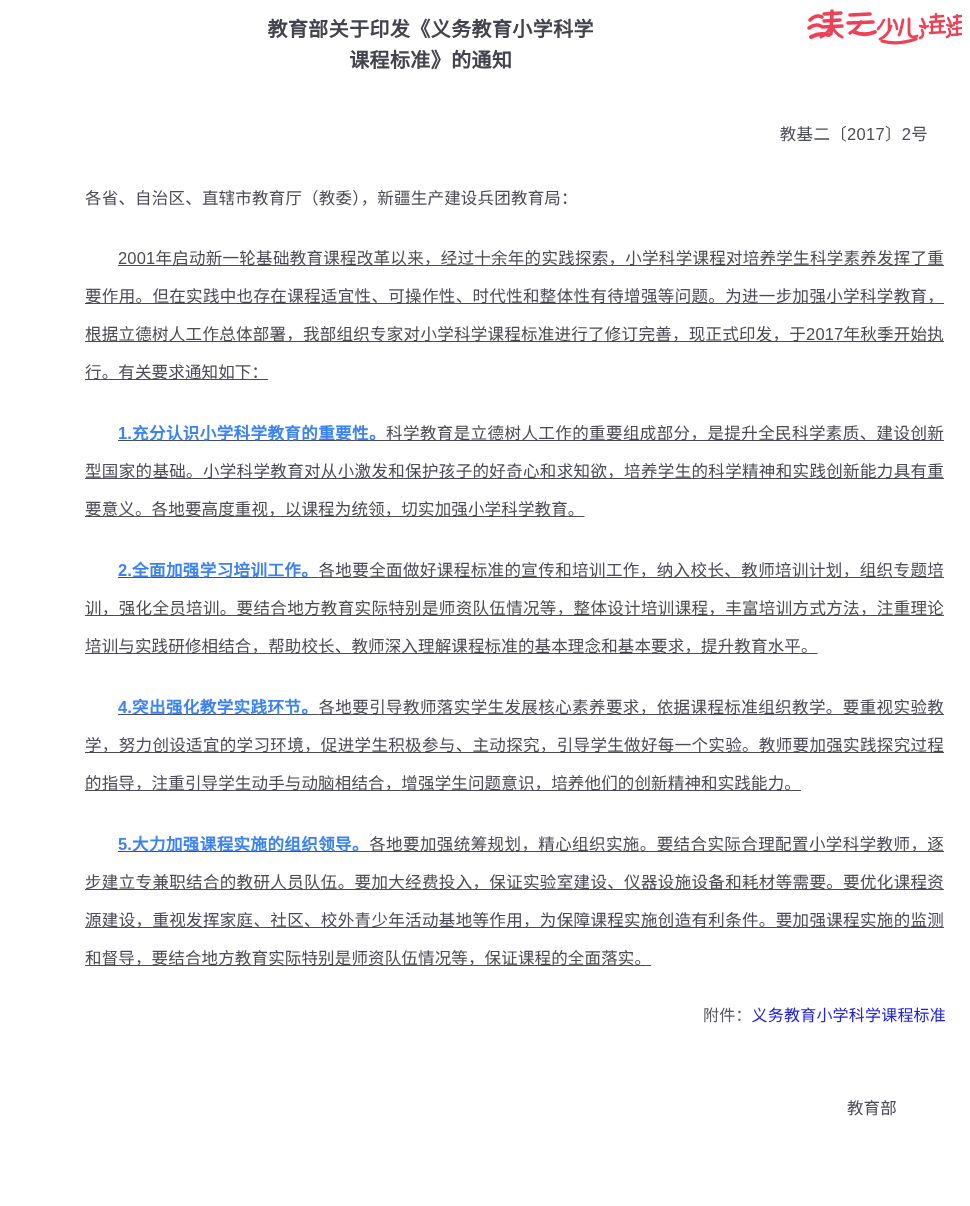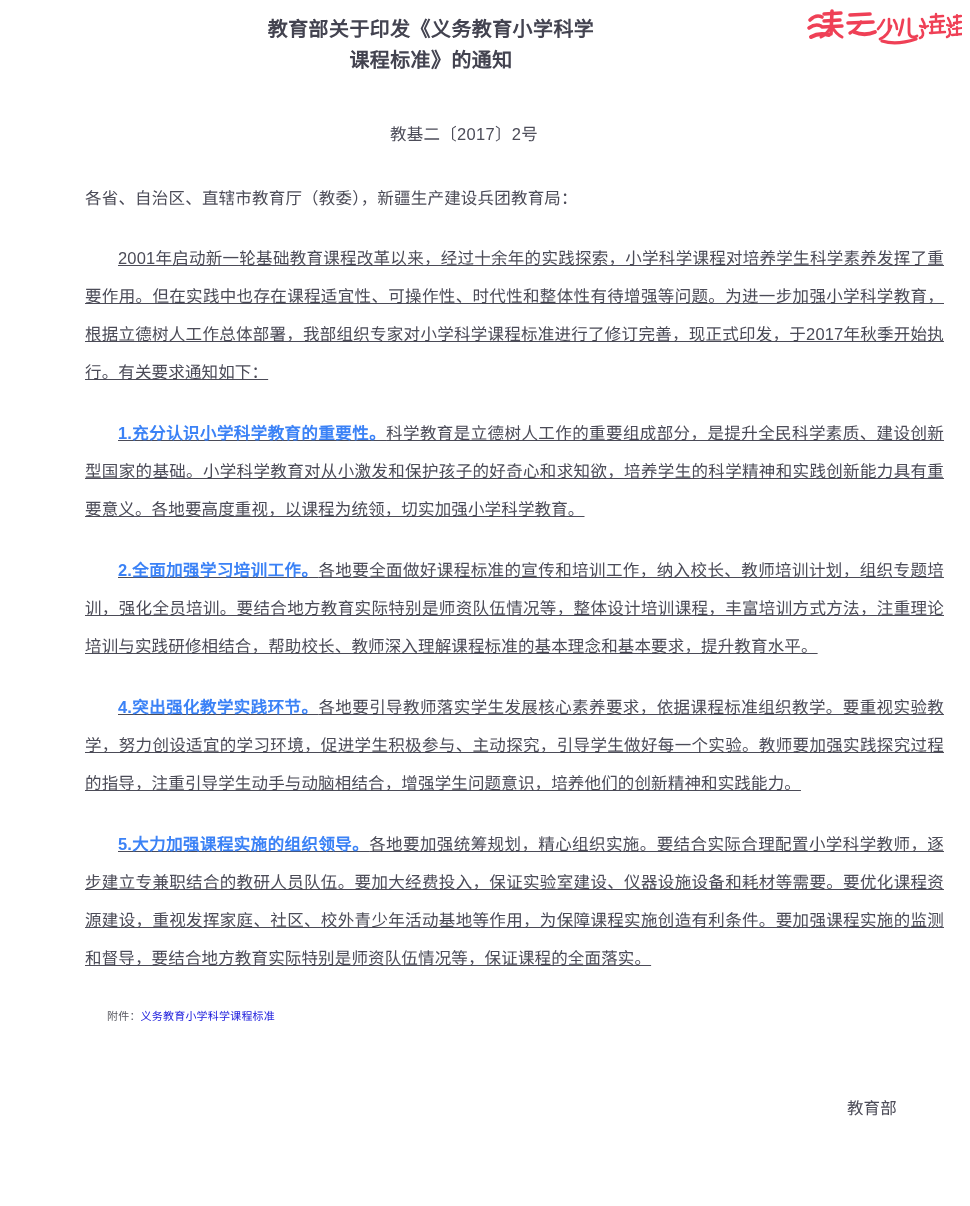--- a/index.html
+++ b/index.html
@@ -38,21 +38,21 @@
     text-align: center;
     font-size: 20px;
     line-height: 31px;
     font-weight: bold;
     color: #434350;
     letter-spacing: 0.4px;
   }
 
   
   .doc-number {
-    text-align: center;
+    text-align: right;
     padding-right: 42px;
     margin-top: 45px;
     font-size: 16.5px;
     color: #4c4c58;
     letter-spacing: 0.3px;
   }
 
   
   .doc-body {
     padding: 0 24px 0 85px;
@@ -82,24 +82,25 @@
 
   p.para .lead {
     font-weight: bold;
     color: #3b82f6;
   }
 
   
   .attachment {
     margin: 22px 0 0 0;
     text-indent: 2em;
-    font-size: 11px;
+    font-size: 16px;
     line-height: 32px;
     color: #57575f;
     letter-spacing: 0.2px;
+    text-align: right;
   }
   .attachment a {
     color: #2121dd;
     text-decoration: none;
   }
 
   
   .sign-org {
     text-align: right;
     padding-right: 73px;

